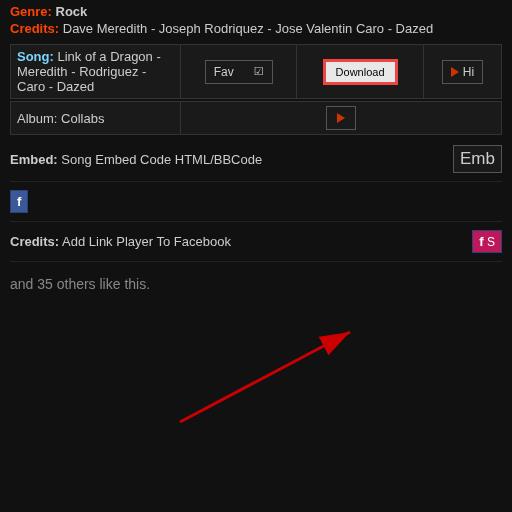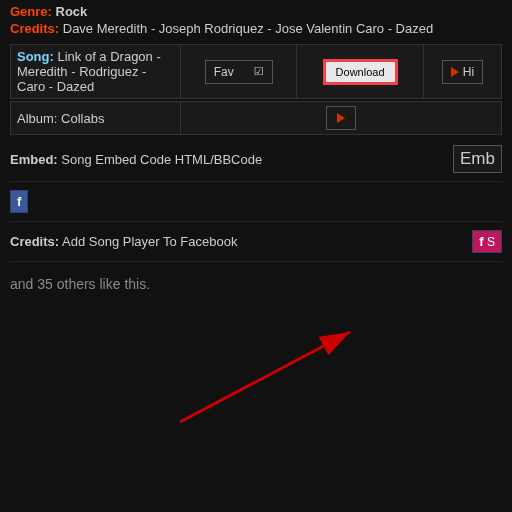--- a/index.html
+++ b/index.html
@@ -316,21 +316,21 @@
     <div class="info-row-right">
       <button class="facebook-btn">
         <span class="fb-icon">f</span>
       </button>
     </div>
   </div>
 
   <div class="info-row">
     <div class="info-row-left">
       <span class="label">Credits:</span>
-      <span>Add Song Player To Facebook</span>
+      <span>Add Link Player To Facebook</span>
     </div>
     <div class="info-row-right">
       <button class="share-btn">
         <span class="fb-icon">f</span>
         <span>S</span>
       </button>
     </div>
   </div>
 
   <div class="likes-text">and 35 others like this.</div>

